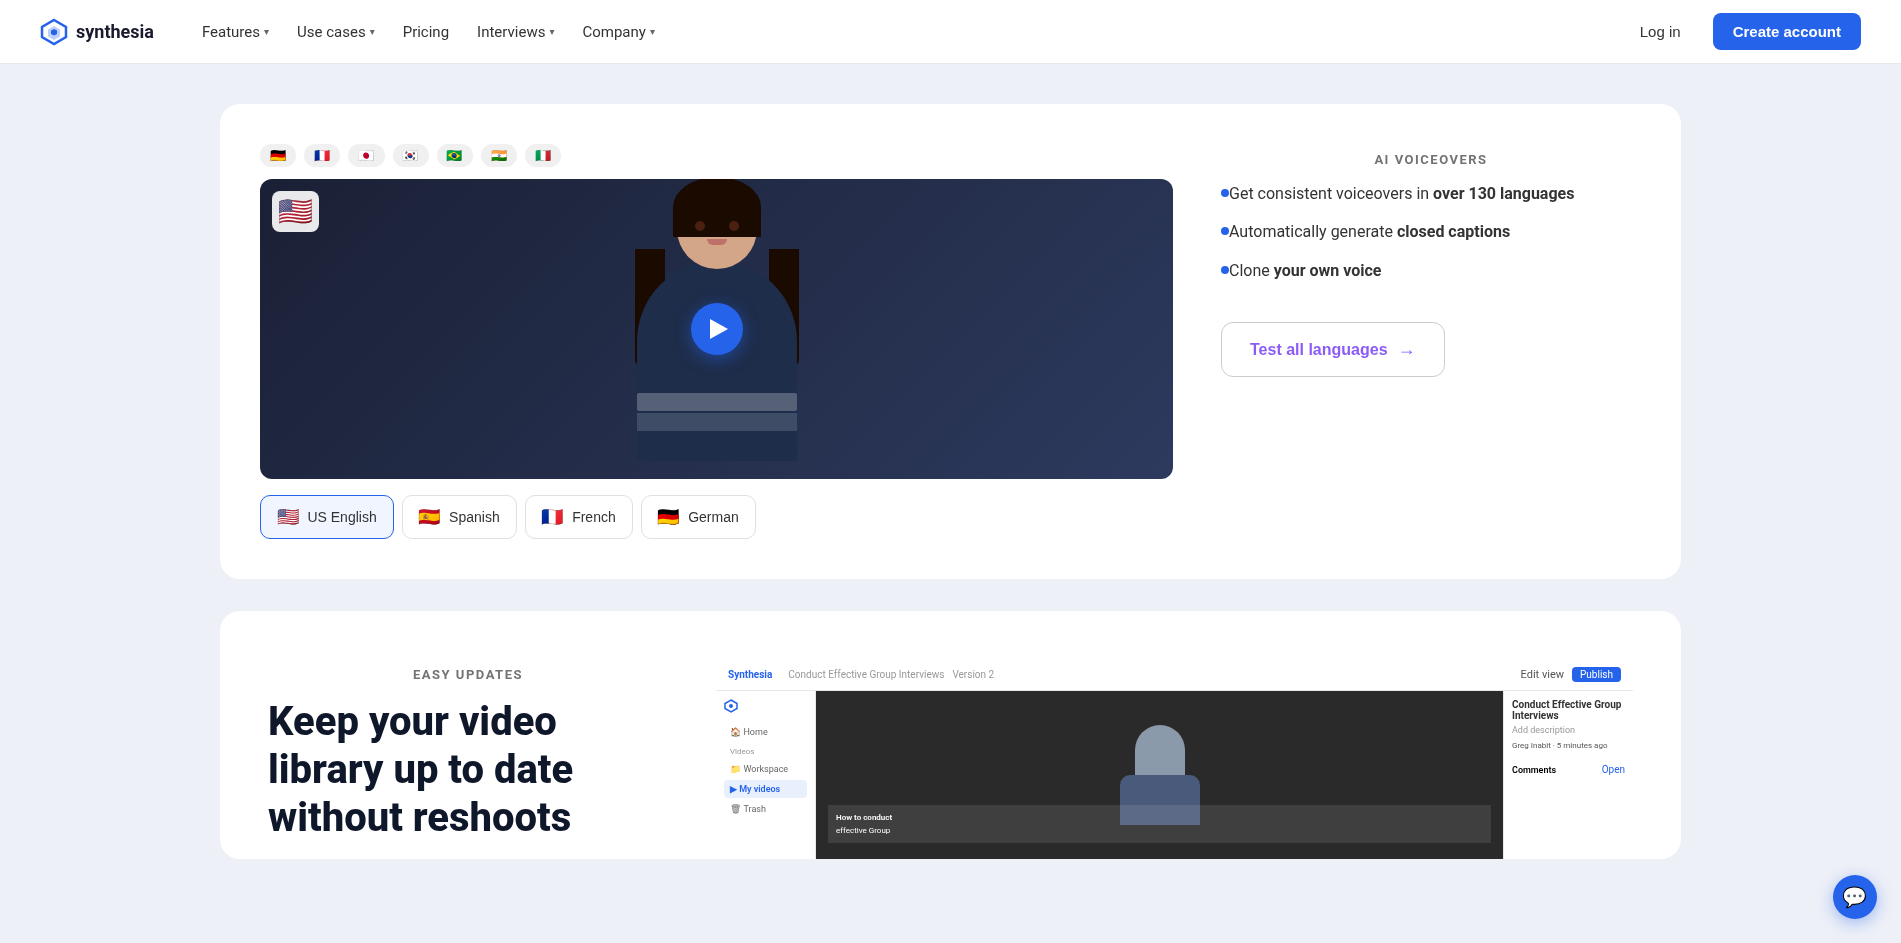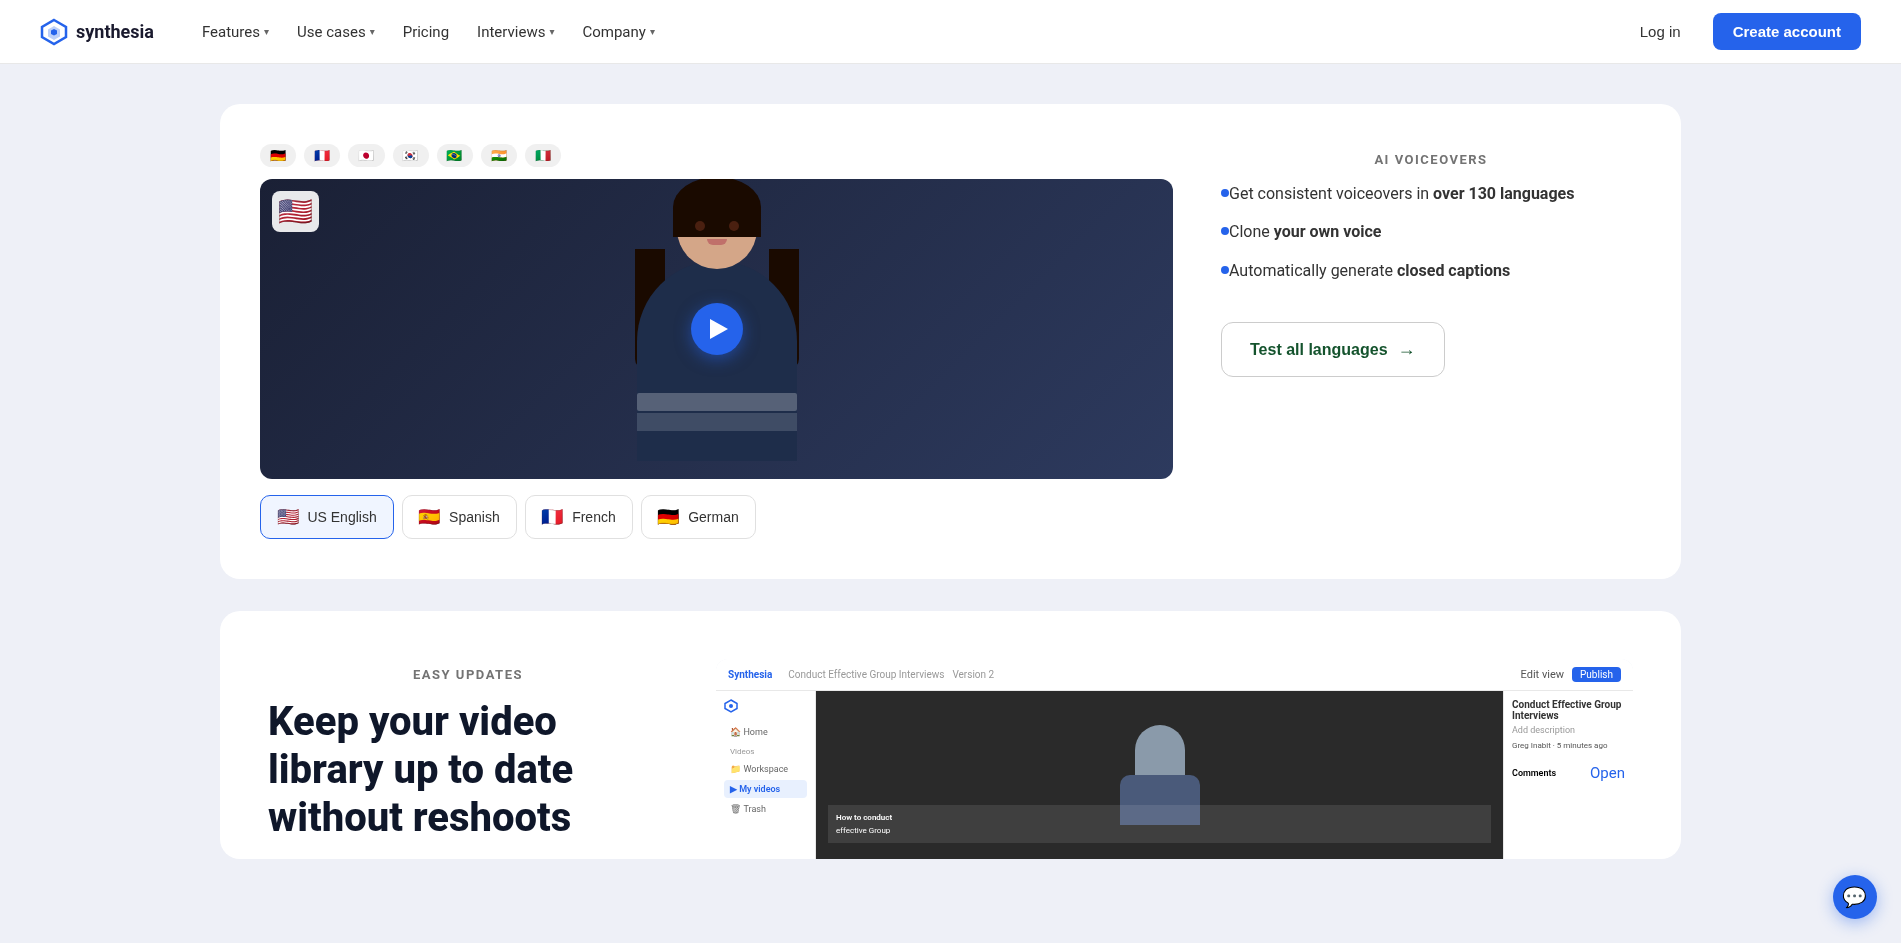--- a/index.html
+++ b/index.html
@@ -261,21 +261,21 @@
     }
     .test-languages-btn {
       display: inline-flex;
       align-items: center;
       gap: 10px;
       padding: 16px 28px;
       border: 1.5px solid #ccc;
       border-radius: 12px;
       font-size: 16px;
       font-weight: 600;
-      color: #14532d;
+      color: #8b5cf6;
       background: #fff;
       cursor: pointer;
       transition: border-color 0.2s, box-shadow 0.2s;
     }
     .arrow-icon { font-size: 18px; }
 
     
     .card2 {
       background: #fff;
       border-radius: 20px;
@@ -528,27 +528,27 @@
       <ul class="feature-list">
         <li class="feature-item">
           <div class="feature-bullet"></div>
           <span class="feature-text">
             <span>Get consistent voiceovers in </span><em>over 130 languages</em>
           </span>
         </li>
         <li class="feature-item">
           <div class="feature-bullet"></div>
           <span class="feature-text">
-            <span>Clone </span><em>your own voice</em>
+            <span>Automatically generate </span><em>closed captions</em>
           </span>
         </li>
         <li class="feature-item">
           <div class="feature-bullet"></div>
           <span class="feature-text">
-            <span>Automatically generate </span><em>closed captions</em>
+            <span>Clone </span><em>your own voice</em>
           </span>
         </li>
       </ul>
       <button class="test-languages-btn">
         <span>Test all languages</span>
         <span class="arrow-icon">→</span>
       </button>
     </div>
   </div>
 
@@ -598,21 +598,21 @@
                 <div style="font-size:8px; color:#fff;">effective Group</div>
               </div>
             </div>
 
             <div class="app-panel">
               <div class="app-panel-title">Conduct Effective Group Interviews</div>
               <div class="app-panel-sub">Add description</div>
               <div style="font-size:8px; color:#555; margin-bottom:14px;">Greg Inabit · 5 minutes ago</div>
               <div style="display:flex; align-items:center; justify-content:space-between; margin-top:6px;">
                 <span style="font-size:9px; font-weight:600;">Comments</span>
-                <span style="font-size:15px; color:#2563eb; cursor:pointer;">Open</span>
+                <span style="font-size:10px; color:#2563eb; cursor:pointer;">Open</span>
               </div>
             </div>
           </div>
         </div>
       </div>
     </div>
   </div>
 
 </div>
 

